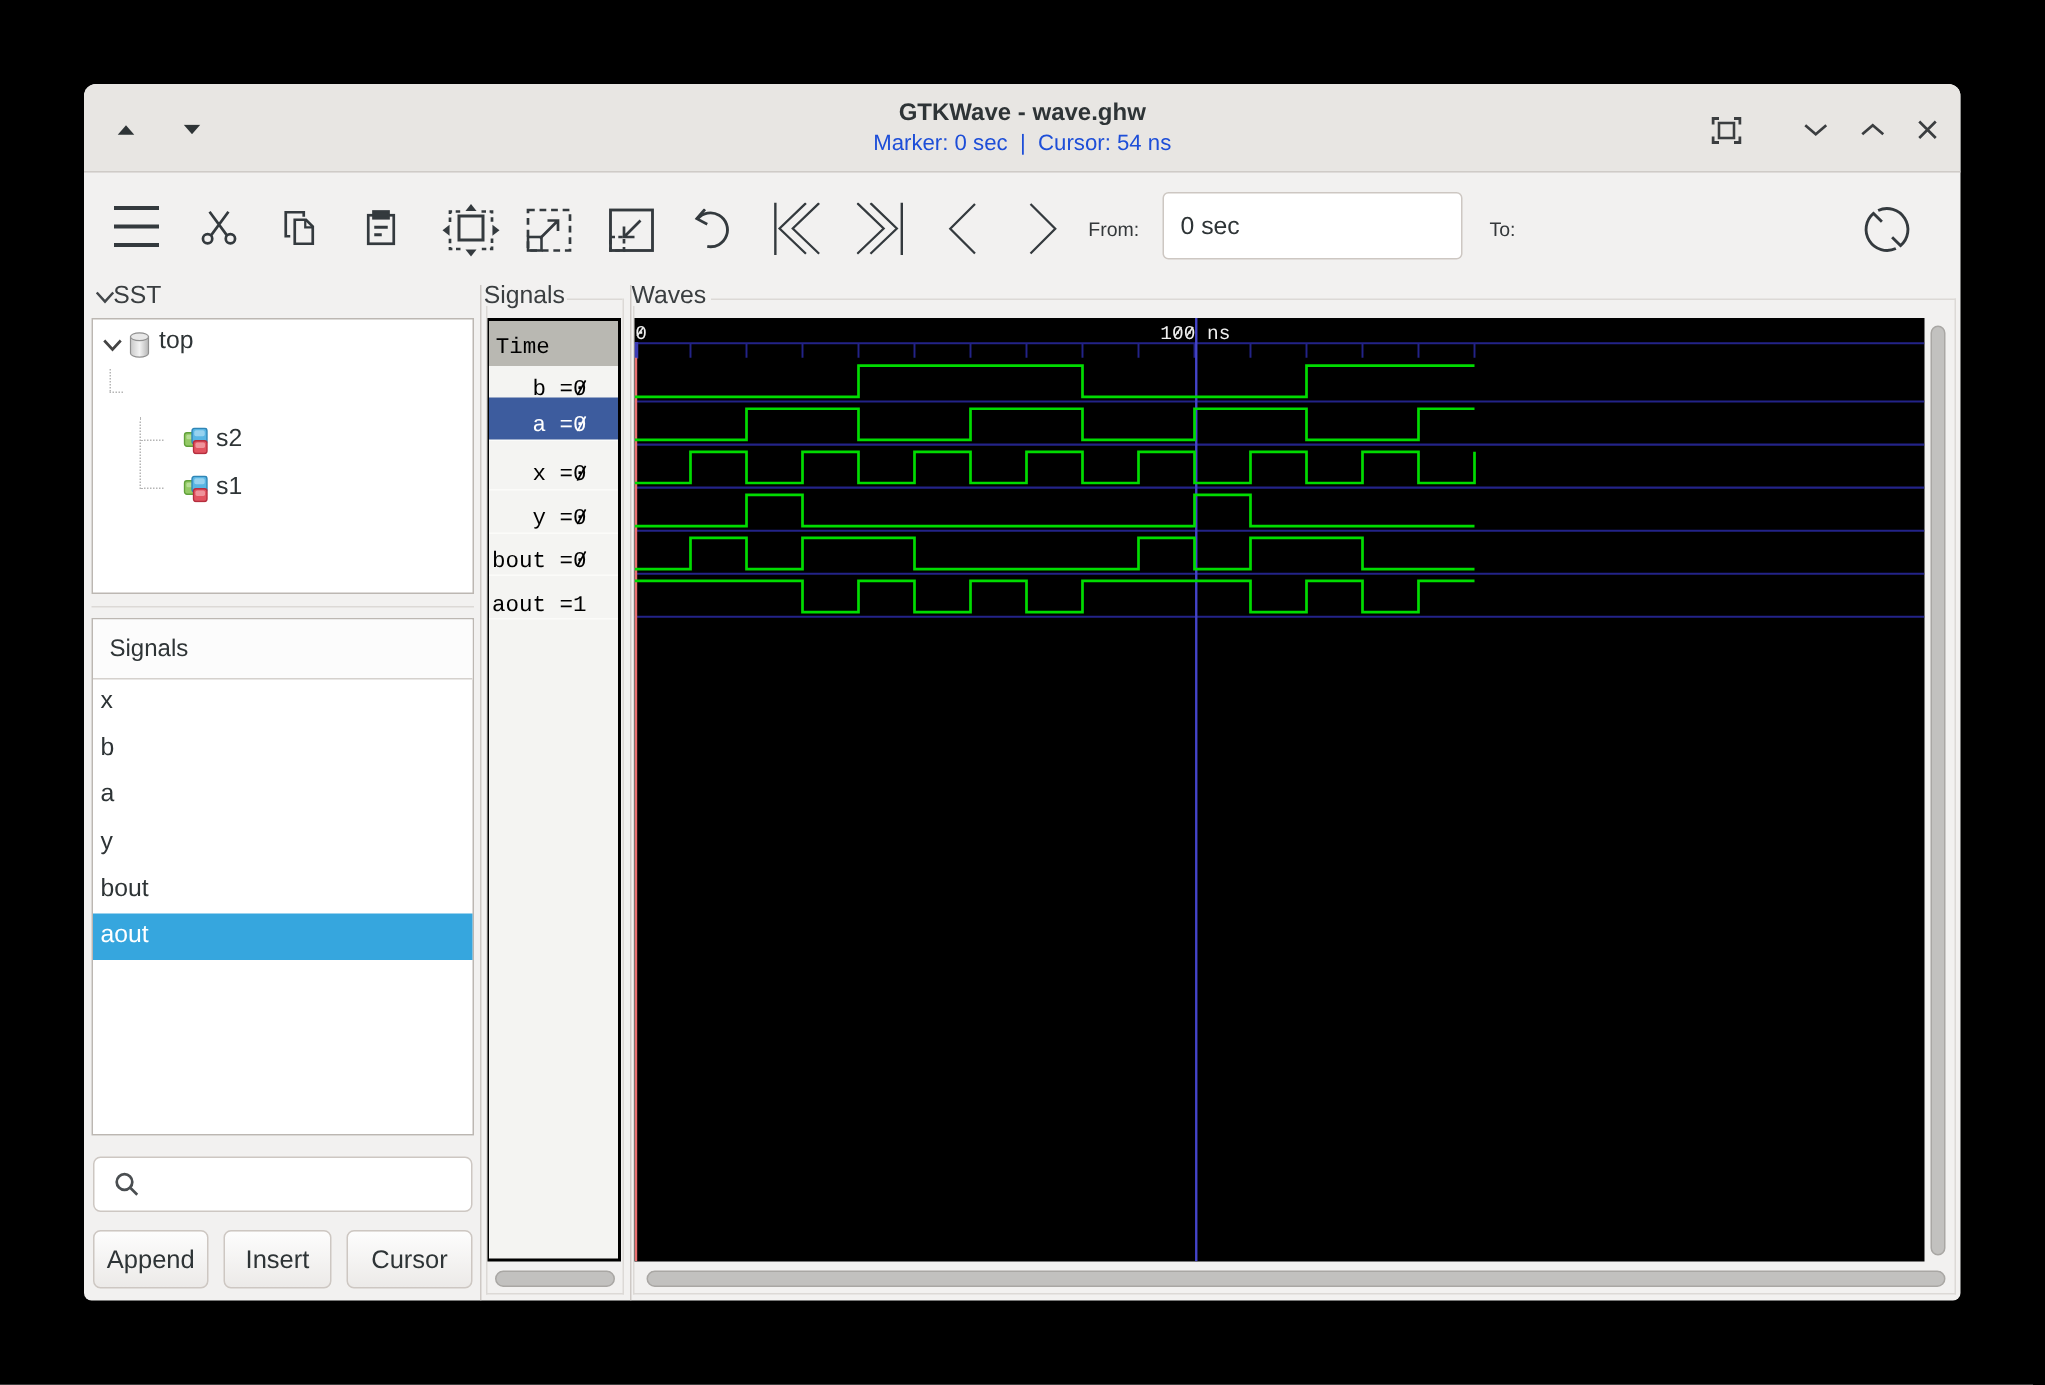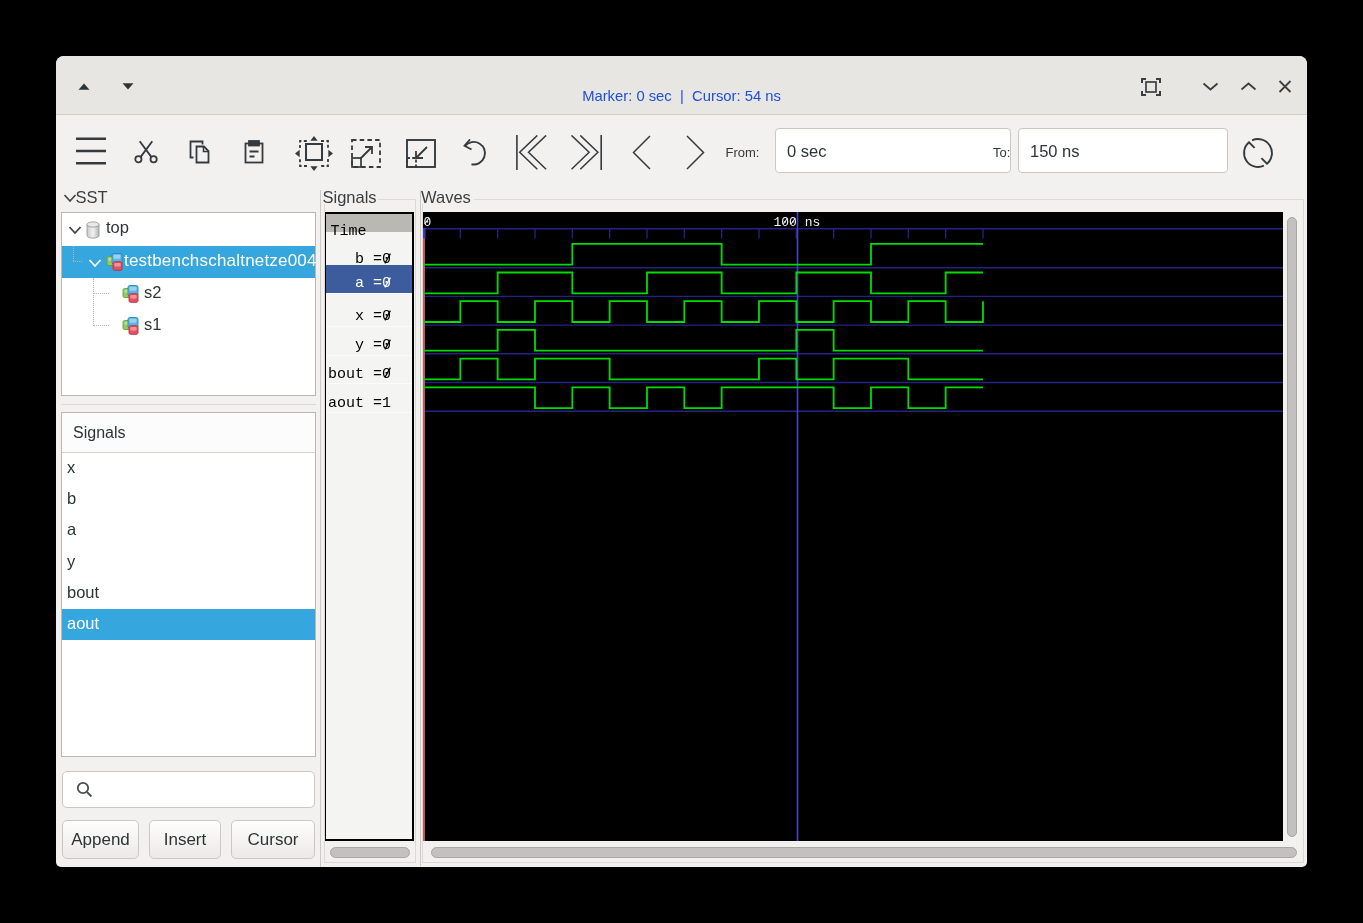--- a/index.html
+++ b/index.html
@@ -20,40 +20,41 @@
 .trow { position:absolute; left:0; width:100%; height:32px; font-size:16.5px; color:#2e3436; }
 #sigbox { position:absolute; left:61px; top:412px; width:255px; height:345px; background:#fff;
   border:1px solid #bcb7b2; }
 #sighdr { position:absolute; left:0; top:0; width:100%; height:40px; background:#fcfcfc; border-bottom:1px solid #d5d1cd;
   font-size:16px; color:#2e3436; line-height:39px; padding-left:11px; }
 .srow { position:absolute; left:0; width:100%; height:31.2px; font-size:16.5px; color:#2e3436; line-height:29px; padding-left:5px; }
 .srow.sel { background:#36a6de; color:#fff; }
 
 #namebox { position:absolute; left:324px; top:212px; width:90px; height:629px; background:#f4f4f2;
   border:2px solid #000; font-family:"Liberation Mono",monospace; }
-#timehdr { position:absolute; left:0; top:0; width:100%; height:18px; background:#b9b8b2;
+#timehdr { position:absolute; left:0; top:0; width:100%; height:30px; background:#b9b8b2;
   font-size:15px; color:#000; line-height:35px; padding-left:4.5px; }
 .nrow { position:absolute; left:0; right:0; height:28.7px; font-size:15px; color:#000;
   line-height:38px; text-align:right; padding-right:21px; white-space:pre;
   border-bottom:1.3px solid #fbfbf9; }
 .nrow.sel { background:#3d5c9e; color:#fff; }
 
 #wavebox { position:absolute; left:422px; top:212px; width:861px; height:629px; background:#000; overflow:hidden; }
 .wlab { font-family:"Liberation Mono",monospace; font-size:13px; fill:#f0f0f0; }
 
 .thumb { position:absolute; background:#c2c1bf; border:1px solid #a9a7a4; border-radius:5.5px; }
 .frameline { position:absolute; background:#dcd9d6; }
 .vsep { position:absolute; width:1px; background:#cec9c5; }
 .btn { position:absolute; height:39px; top:820px; background:linear-gradient(#fdfdfd,#eceae8);
   border:1px solid #cdc7c2; border-radius:5px; font-size:17px; color:#2e3436; text-align:center; line-height:37px; }
 </style></head>
 <body>
 <div id="win">
 
   <div id="titlebar">
+    <div class="ttl">GTKWave - wave.ghw</div>
     <div class="sub">Marker: 0 sec&nbsp; | &nbsp;Cursor: 54 ns</div>
     <svg class="ic" style="left:22px;top:27px" width="12" height="7">
         <path d="M0.5 6.8 L6 0.5 L11.5 6.8 Z" fill="#2e3436"></path>
       </svg>
     <svg class="ic" style="left:66px;top:27px" width="12" height="7">
         <path d="M0.5 0.2 L6 6.5 L11.5 0.2 Z" fill="#2e3436"></path>
       </svg>
 
     <svg class="ic" style="left:1085px;top:22px" width="20" height="18" fill="none" stroke="#3b3e40">
       <rect x="5" y="4" width="10" height="10" stroke-width="1.7"></rect>
@@ -119,23 +120,22 @@
         <path d="M30.2 0V35" stroke-width="1.6"></path>
         <path d="M0.5 0.4 L18.1 17.3 L0.5 34.2 M9.3 0.4 L26.9 17.3 L9.3 34.2" stroke-width="1.5"></path>
       </svg>
     <svg class="ic" style="left:576px;top:19px" width="19" height="35" fill="none" stroke="#343a3e" stroke-width="1.8">
         <path d="M18 1 L1.5 17.5 L18 34" stroke-width="1.5"></path>
       </svg>
     <svg class="ic" style="left:630px;top:19px" width="19" height="35" fill="none" stroke="#343a3e" stroke-width="1.8">
         <path d="M1 1 L17.5 17.5 L1 34" stroke-width="1.5"></path>
       </svg>
     <div class="lab16" style="left:669.5px;top:28.5px">From:</div>
-    <div class="inputbox" style="left:719px;top:12px;width:236px;height:45px;">0 sec</div>
+    <div class="inputbox" style="left:719px;top:12px;width:200px;height:45px;">0 sec</div>
     <div class="lab16" style="left:937px;top:28.5px">To:</div>
-    <div class="inputbox" style="left:962px;top:12px;width:210px;height:45px;">150 ns</div>
     <svg class="ic" style="left:1186px;top:21px" width="33" height="33" fill="none" stroke="#343a3e" stroke-width="1.8">
         <path d="M10.1 3.3 A14 14 0 0 1 25 26.7 L19.4 21.1" stroke-width="1.9"></path>
         <path d="M21.9 28.7 A14 14 0 0 1 7 5.3 L12.6 10.9" stroke-width="1.9"></path>
       </svg>
   </div>
 
   <div class="lab" style="left:19.5px;top:131.5px;width:60px">SST</div>
   <svg class="ic" style="left:7px;top:137px" width="14" height="10" fill="none" stroke="#43474a" stroke-width="1.7">
       <path d="M1.5 2 L7 8 L12.5 2"></path>
     </svg>
@@ -158,38 +158,20 @@
           <linearGradient id="cyl" x1="0" y1="0" x2="1" y2="0">
             <stop offset="0" stop-color="#c9c9c9"></stop>
             <stop offset="0.5" stop-color="#f2f2f2"></stop>
             <stop offset="1" stop-color="#b5b5b5"></stop>
           </linearGradient>
         </defs>
         <path d="M1 3.5 V14.5 A6 2.6 0 0 0 13 14.5 V3.5 Z" fill="url(#cyl)" stroke="#909090" stroke-width="0.8"></path>
         <ellipse cx="7" cy="3.5" rx="6" ry="2.6" fill="#e8e8e8" stroke="#909090" stroke-width="0.8"></ellipse>
       </svg>
       <span style="position:absolute;left:44px;top:5px">top</span>
-    </div>
-  <div class="trow" style="top:32.5px;height:32px;background:#36a6de;color:#fff">
-      <svg class="ic" style="left:26px;top:12px" width="14" height="10" fill="none" stroke="#fff" stroke-width="1.8">
-        <path d="M1.5 2 L7 8 L12.5 2"></path>
-      </svg>
-      <span style="position:absolute;left:44px;top:7px">
-        <svg width="18" height="18" viewBox="0 0 17 18" style="position:absolute">
-          <g>
-<rect x="0.5" y="3.5" width="8" height="9" rx="1.6" fill="#94ca66" stroke="#61a13a" stroke-width="0.9"></rect>
-<rect x="1.8" y="4.8" width="5.4" height="3" rx="1" fill="#b6dd95"></rect>
-<rect x="5.5" y="0.5" width="10" height="10.5" rx="1.8" fill="#59b5e3" stroke="#2f85b5" stroke-width="0.9"></rect>
-<rect x="7" y="1.8" width="7" height="4" rx="1.2" fill="#97d2ef"></rect>
-<rect x="6.5" y="8.8" width="9" height="8.5" rx="1.6" fill="#e25360" stroke="#b52e3e" stroke-width="0.9"></rect>
-<rect x="7.8" y="10" width="6.4" height="3.6" rx="1.1" fill="#ef939b"></rect>
-</g>
-        </svg>
-      </span>
-      <span style="position:absolute;left:62px;top:5px;font-size:17px;letter-spacing:0.2px">testbenchschaltnetze004</span>
     </div>
   <div class="trow" style="top:64.5px;height:32px">
       <span style="position:absolute;left:60px;top:7px">
         <svg width="18" height="18" viewBox="0 0 17 18" style="position:absolute">
           <g>
 <rect x="0.5" y="3.5" width="8" height="9" rx="1.6" fill="#94ca66" stroke="#61a13a" stroke-width="0.9"></rect>
 <rect x="1.8" y="4.8" width="5.4" height="3" rx="1" fill="#b6dd95"></rect>
 <rect x="5.5" y="0.5" width="10" height="10.5" rx="1.8" fill="#59b5e3" stroke="#2f85b5" stroke-width="0.9"></rect>
 <rect x="7" y="1.8" width="7" height="4" rx="1.2" fill="#97d2ef"></rect>
 <rect x="6.5" y="8.8" width="9" height="8.5" rx="1.6" fill="#e25360" stroke="#b52e3e" stroke-width="0.9"></rect>

